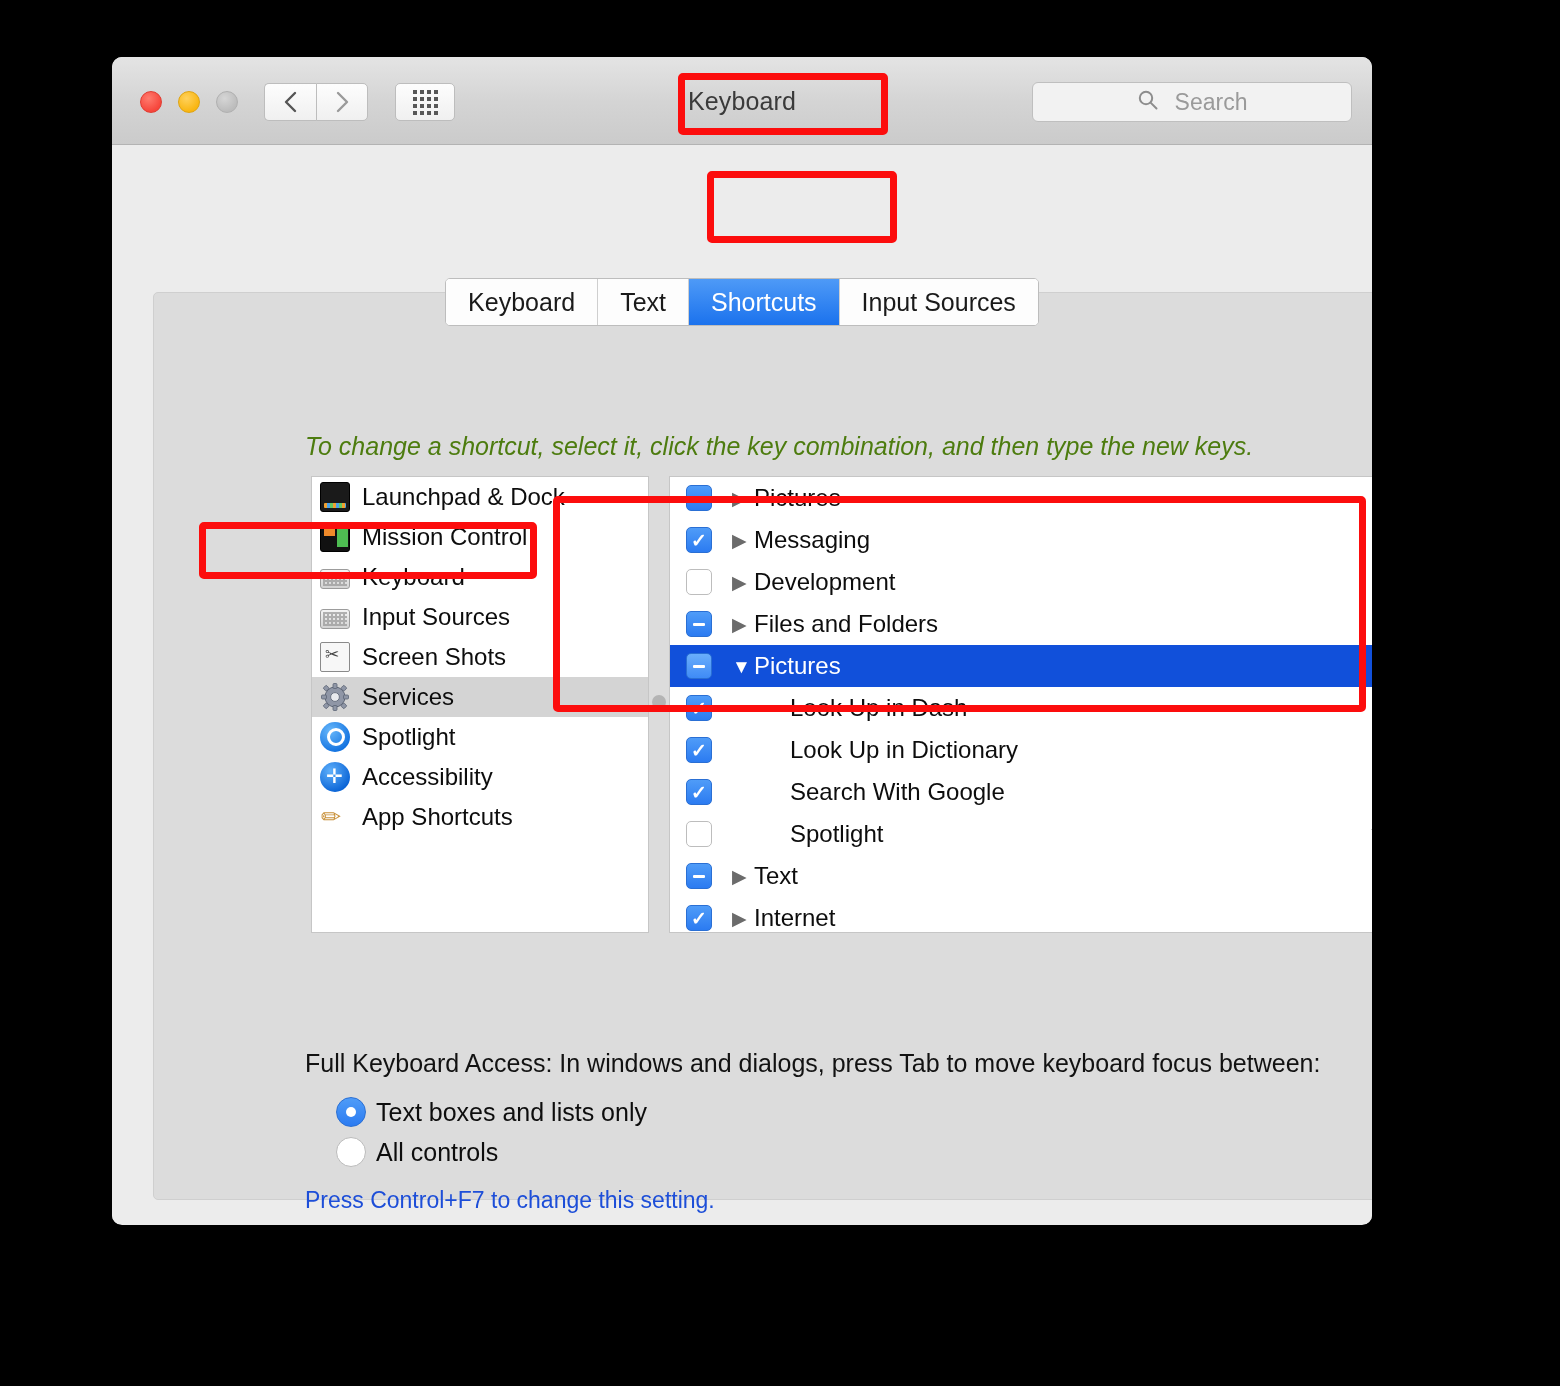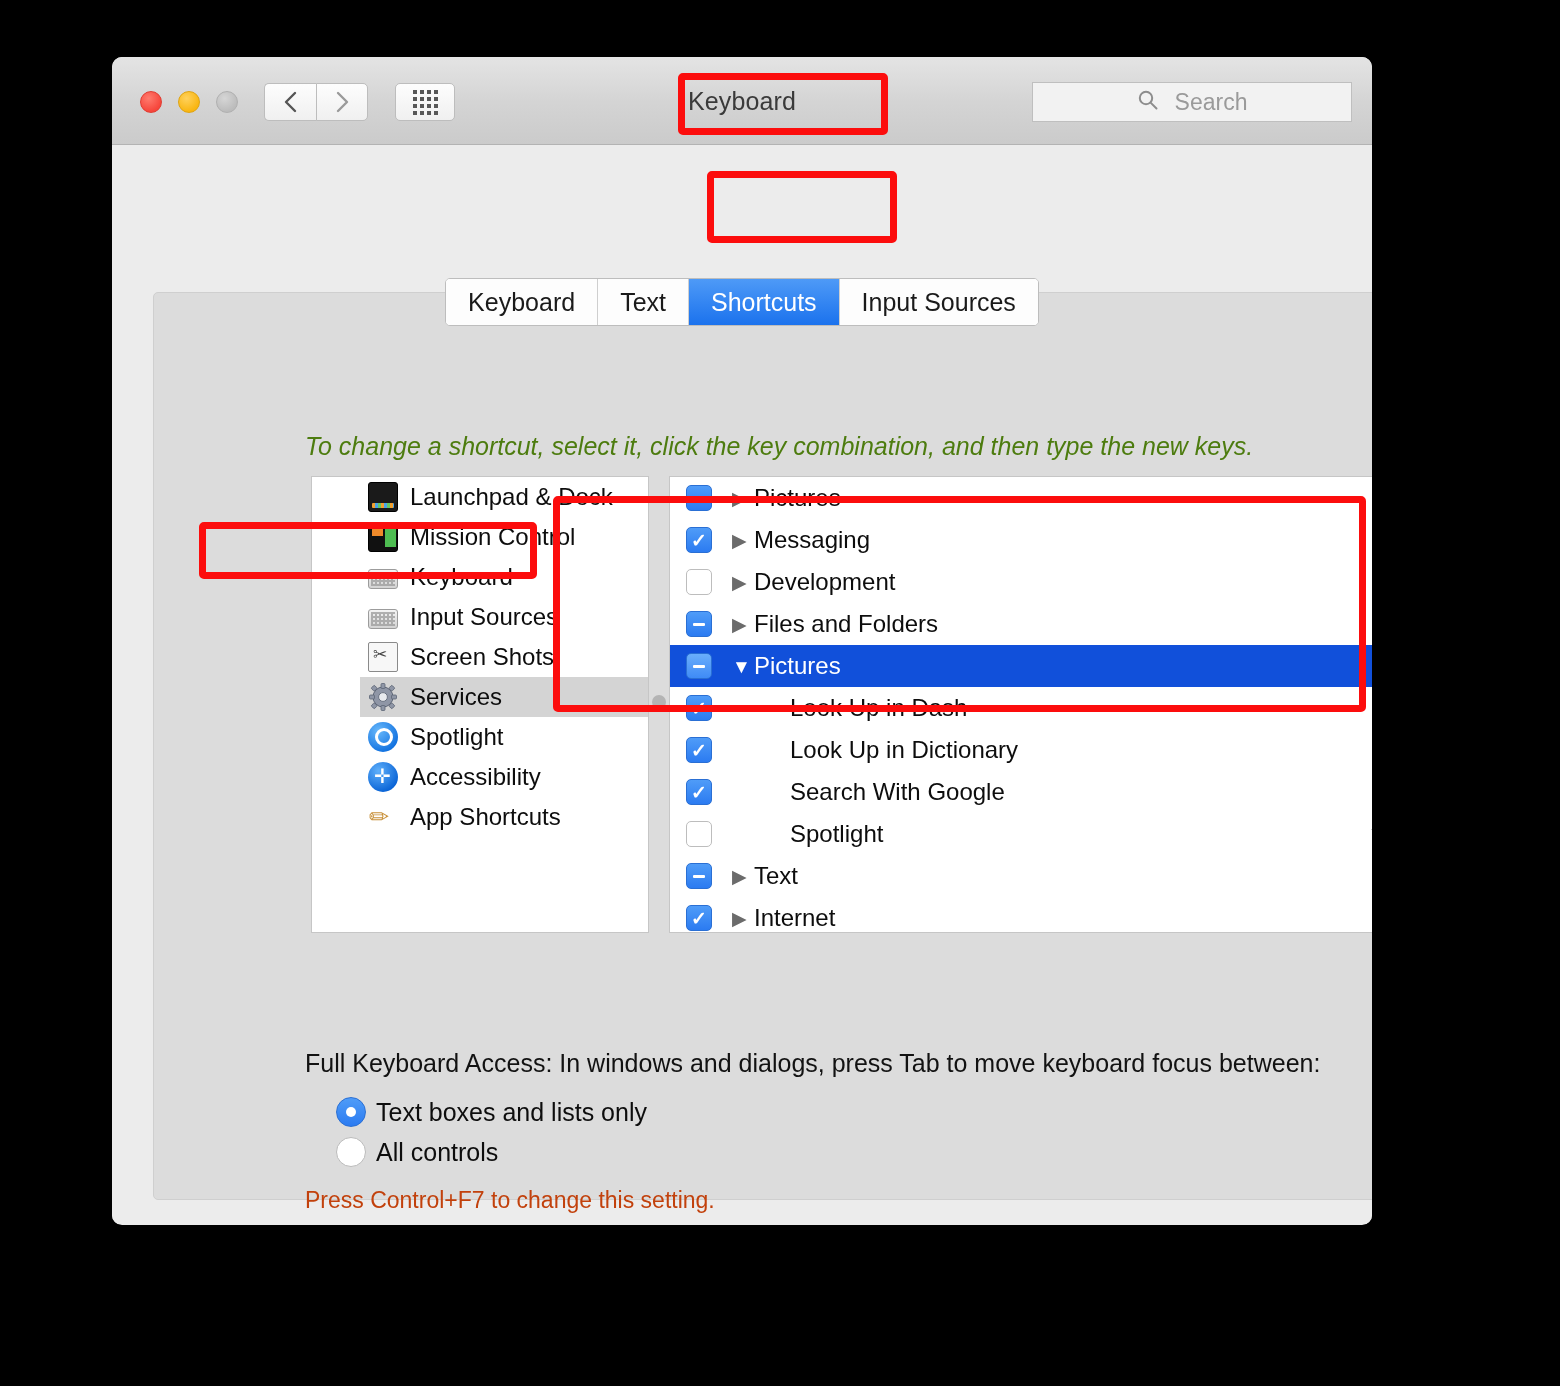--- a/index.html
+++ b/index.html
@@ -61,21 +61,21 @@
     position: absolute; top: 30px; left: 0; right: 0;
     text-align: center;
     font-size: 25px; color: #3a3a3a;
     letter-spacing: 0.1px;
   }
 
   #searchfield {
     position: absolute; top: 25px; right: 20px;
     width: 320px; height: 40px;
     background: #f2f2f2;
-    border: 1px solid #bfbfbf; border-radius: 0;
+    border: 1px solid #bfbfbf; border-radius: 6px;
     display: flex; align-items: center; justify-content: center; gap: 16px;
   }
   #searchfield .sf-text { font-size: 23px; color: #9a9a9a; }
 
   
   #content { position: relative; height: 1079px; background: #ececec; }
 
   #panel {
     position: absolute; left: 41px; top: 147px;
     width: 1254px; height: 908px;
@@ -115,21 +115,20 @@
     font-size: 25px; color: #4d7c0f; font-style: italic;
   }
 
   
   #left-list {
     position: absolute; left: 199px; top: 331px;
     width: 338px; height: 457px;
     background: #fff;
     border: 1px solid #c6c6c6;
     overflow: hidden;
-    padding-left: 48px;
   }
   .lrow {
     display: flex; align-items: center;
     height: 40px; padding-left: 8px; gap: 12px;
   }
   .lrow.sel { background: #d4d4d4; }
   .lrow .lbl { font-size: 24px; color: #0d0d0d; }
   .licon { width: 30px; height: 30px; flex: 0 0 30px; position: relative; }
 
   #divider-knob {
@@ -200,21 +199,21 @@
     width: 30px; height: 30px; border-radius: 50%;
     display: flex; align-items: center; justify-content: center;
   }
   .radio.on  { background: linear-gradient(to bottom, #4f9cf8, #2b7bf1); border:1px solid #2a6fd4; }
   .radio.on .dot { width: 10px; height: 10px; border-radius: 50%; background: #fff; }
   .radio.off { background: #fff; border: 1px solid #bbb; }
   .radio-row .rlabel { font-size: 25px; color: #0d0d0d; }
 
   #press-note {
     position: absolute; left: 193px; top: 1042px;
-    font-size: 23px; color: #c2410c;
+    font-size: 23px; color: #1d4ed8;
   }
 
   
   .redbox {
     position: absolute;
     border: 7px solid #fc0d0d;
     border-radius: 5px;
     pointer-events: none;
     z-index: 30;
   }

